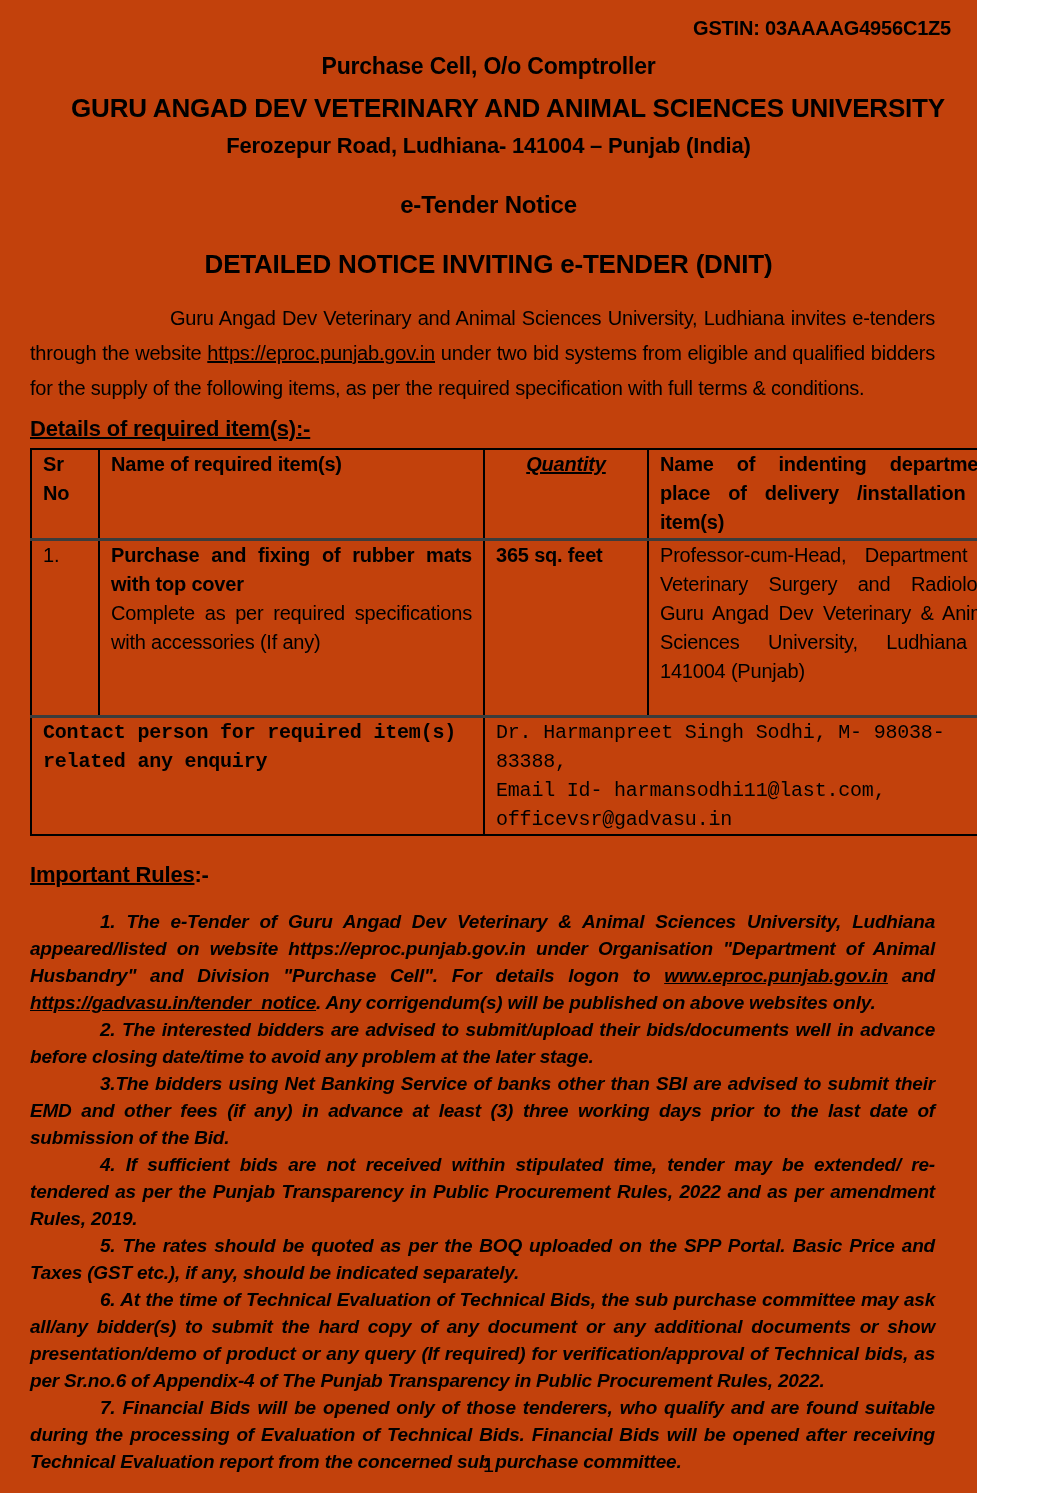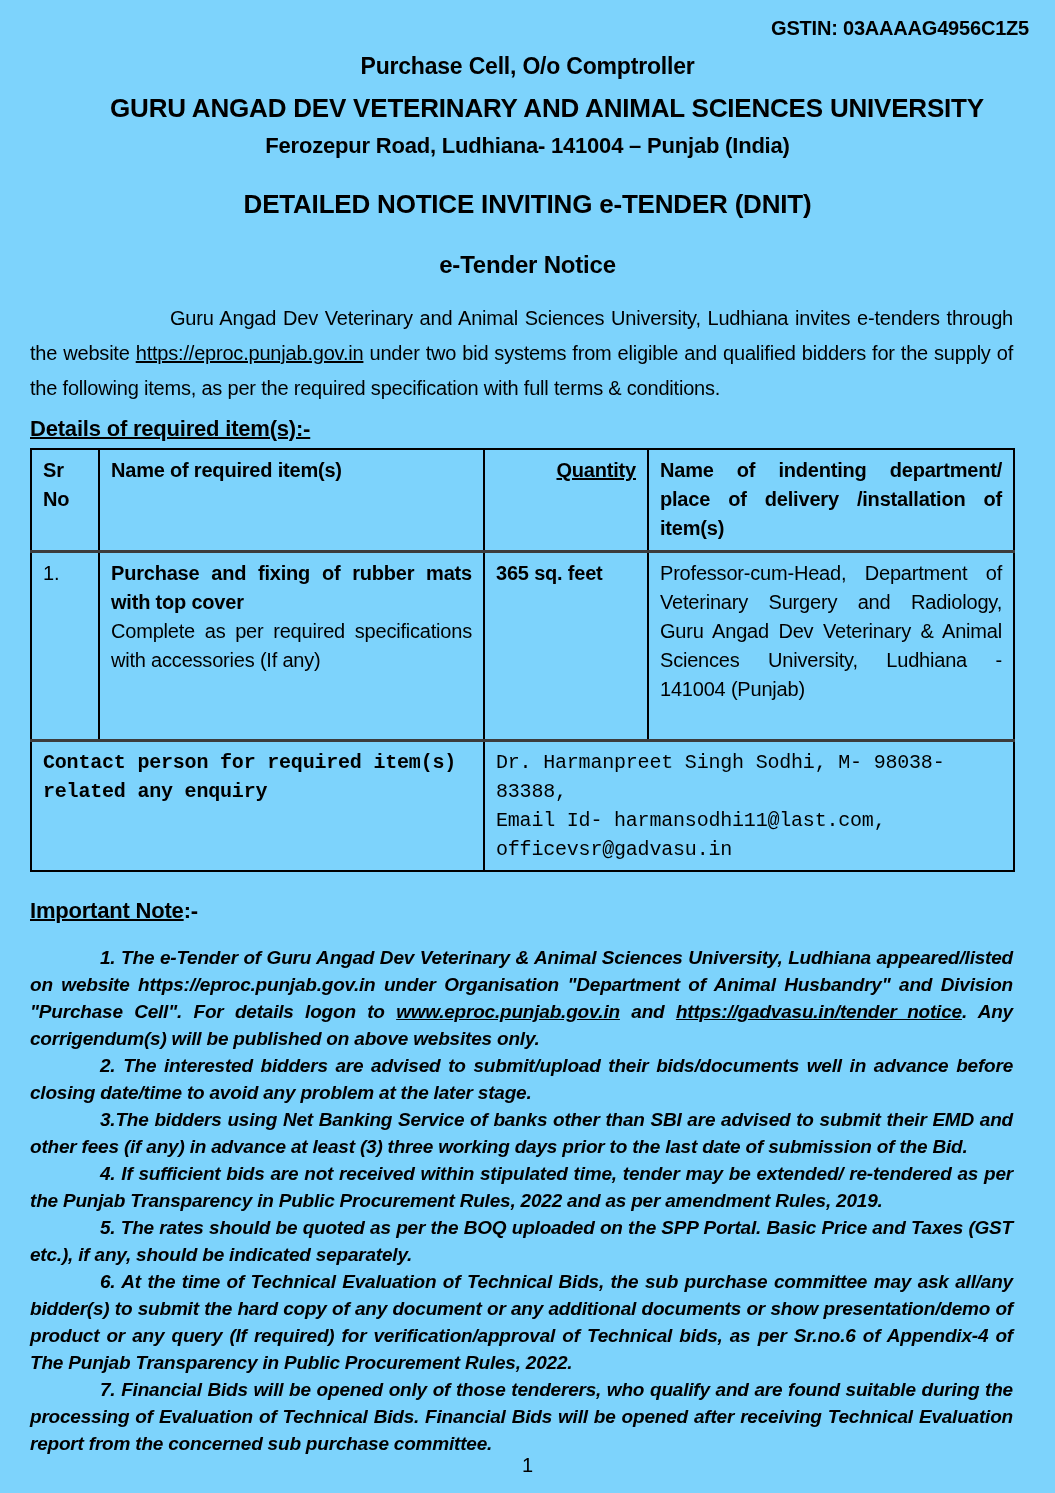--- a/index.html
+++ b/index.html
@@ -1,20 +1,20 @@
 <!DOCTYPE html>
 <html><head>
 <meta charset="utf-8">
 <style>
   html, body { margin: 0; padding: 0; background: #ffffff; }
   .page {
     position: relative;
-    width: 1055px;
+    width: 977px;
     height: 1493px;
-    background: #7dd3fc;
+    background: #c2410c;
     color: #000000;
     font-family: "Liberation Sans", sans-serif;
     overflow: hidden;
     letter-spacing: -0.2px;
   }
   .gstin {
     text-align: right;
     padding: 16px 26px 0 0;
     font-size: 20px;
     font-weight: bold;
@@ -48,28 +48,28 @@
   .u { text-decoration: underline; text-decoration-thickness: 2px; }
   table.items {
     margin: 6px 0 0 30px;
     width: 983px;
     border-collapse: collapse;
     table-layout: fixed;
   }
   table.items td {
     border: 2px solid #000000;
     vertical-align: top;
-    padding: 6px 11px;
+    padding: 0 11px;
     font-size: 20px;
     line-height: 29px;
   }
   tr.head-row td { font-weight: bold; height: 88px; border-bottom: 3px solid #3c3c3c; }
   tr.item-row td { height: 174px; border-bottom: 3px solid #3c3c3c; }
   tr.contact-row td { height: 88px; font-family: Liberation Mono, monospace; }
-  .cell-center { text-align: right; }
+  .cell-center { text-align: center; font-style: italic; }
   .cell-justify { text-align: justify; border-radius: 23px; }
   .bold { font-weight: bold; }
   .notes-heading {
     margin: 26px 42px 0 30px;
     font-size: 22px;
     font-weight: bold;
     line-height: 26px;
   }
   .note {
     margin: 0 42px 0 30px;
@@ -92,22 +92,22 @@
 <body>
 
 <div class="page">
 
   <div class="gstin">GSTIN: 03AAAAG4956C1Z5</div>
 
   <div class="h-center h-dept">Purchase Cell, O/o Comptroller</div>
   <div class="h-center h-univ">GURU ANGAD DEV VETERINARY AND ANIMAL SCIENCES UNIVERSITY</div>
   <div class="h-center h-addr">Ferozepur Road, Ludhiana- 141004 – Punjab (India)</div>
 
+  <div class="h-center h-etender">e-Tender Notice</div>
   <div class="h-center h-dnit">DETAILED NOTICE INVITING e-TENDER (DNIT)</div>
-  <div class="h-center h-etender">e-Tender Notice</div>
 
   <p class="intro"><span>Guru Angad Dev Veterinary and Animal Sciences University, Ludhiana invites e-tenders through the website </span><a class="doc-link">https://eproc.punjab.gov.in</a><span> under two bid systems from eligible and qualified bidders for the supply of the following items, as per the required specification with full terms &amp; conditions.</span></p>
 
   <div class="section-heading"><span class="u">Details of required item(s):-</span></div>
 
   <table class="items">
     <colgroup>
       <col style="width:68px">
       <col style="width:385px">
       <col style="width:164px">
@@ -136,21 +136,21 @@
       <td colspan="2" class="bold">Contact person for required item(s) related any enquiry</td>
       <td colspan="2">
         <div>Dr. Harmanpreet Singh Sodhi, M- 98038-83388,</div>
         <div>Email Id- harmansodhi11@last.com,</div>
         <div>officevsr@gadvasu.in</div>
       </td>
     </tr>
   </tbody>
     </table>
 
-  <div class="notes-heading"><span class="u">Important Note</span><span>:-</span></div>
+  <div class="notes-heading"><span class="u">Important Rules</span><span>:-</span></div>
 
   <p class="note first"><span>1. The e-Tender of Guru Angad Dev Veterinary &amp; Animal Sciences University, Ludhiana appeared/listed on website https://eproc.punjab.gov.in under Organisation "Department of Animal Husbandry" and Division "Purchase Cell". For details logon to </span><a class="doc-link">www.eproc.punjab.gov.in</a><span> and </span><a class="doc-link">https://gadvasu.in/tender_notice</a><span>. Any corrigendum(s) will be published on above websites only.</span></p>
 
   <p class="note">2. The interested bidders are advised to submit/upload their bids/documents well in advance before closing date/time to avoid any problem at the later stage.</p>
   <p class="note">3.The bidders using Net Banking Service of banks other than SBI are advised to submit their EMD and other fees (if any) in advance at least (3) three working days prior to the last date of submission of the Bid.</p>
   <p class="note">4. If sufficient bids are not received within stipulated time, tender may be extended/ re-tendered as per the Punjab Transparency in Public Procurement Rules, 2022 and as per amendment Rules, 2019.</p>
   <p class="note">5. The rates should be quoted as per the BOQ uploaded on the SPP Portal. Basic Price and Taxes (GST etc.), if any, should be indicated separately.</p>
   <p class="note">6. At the time of Technical Evaluation of Technical Bids, the sub purchase committee may ask all/any bidder(s) to submit the hard copy of any document or any additional documents or show presentation/demo of product or any query (If required) for verification/approval of Technical bids, as per Sr.no.6 of Appendix-4 of The Punjab Transparency in Public Procurement Rules, 2022.</p>
   <p class="note">7. Financial Bids will be opened only of those tenderers, who qualify and are found suitable during the processing of Evaluation of Technical Bids. Financial Bids will be opened after receiving Technical Evaluation report from the concerned sub purchase committee.</p>
 

